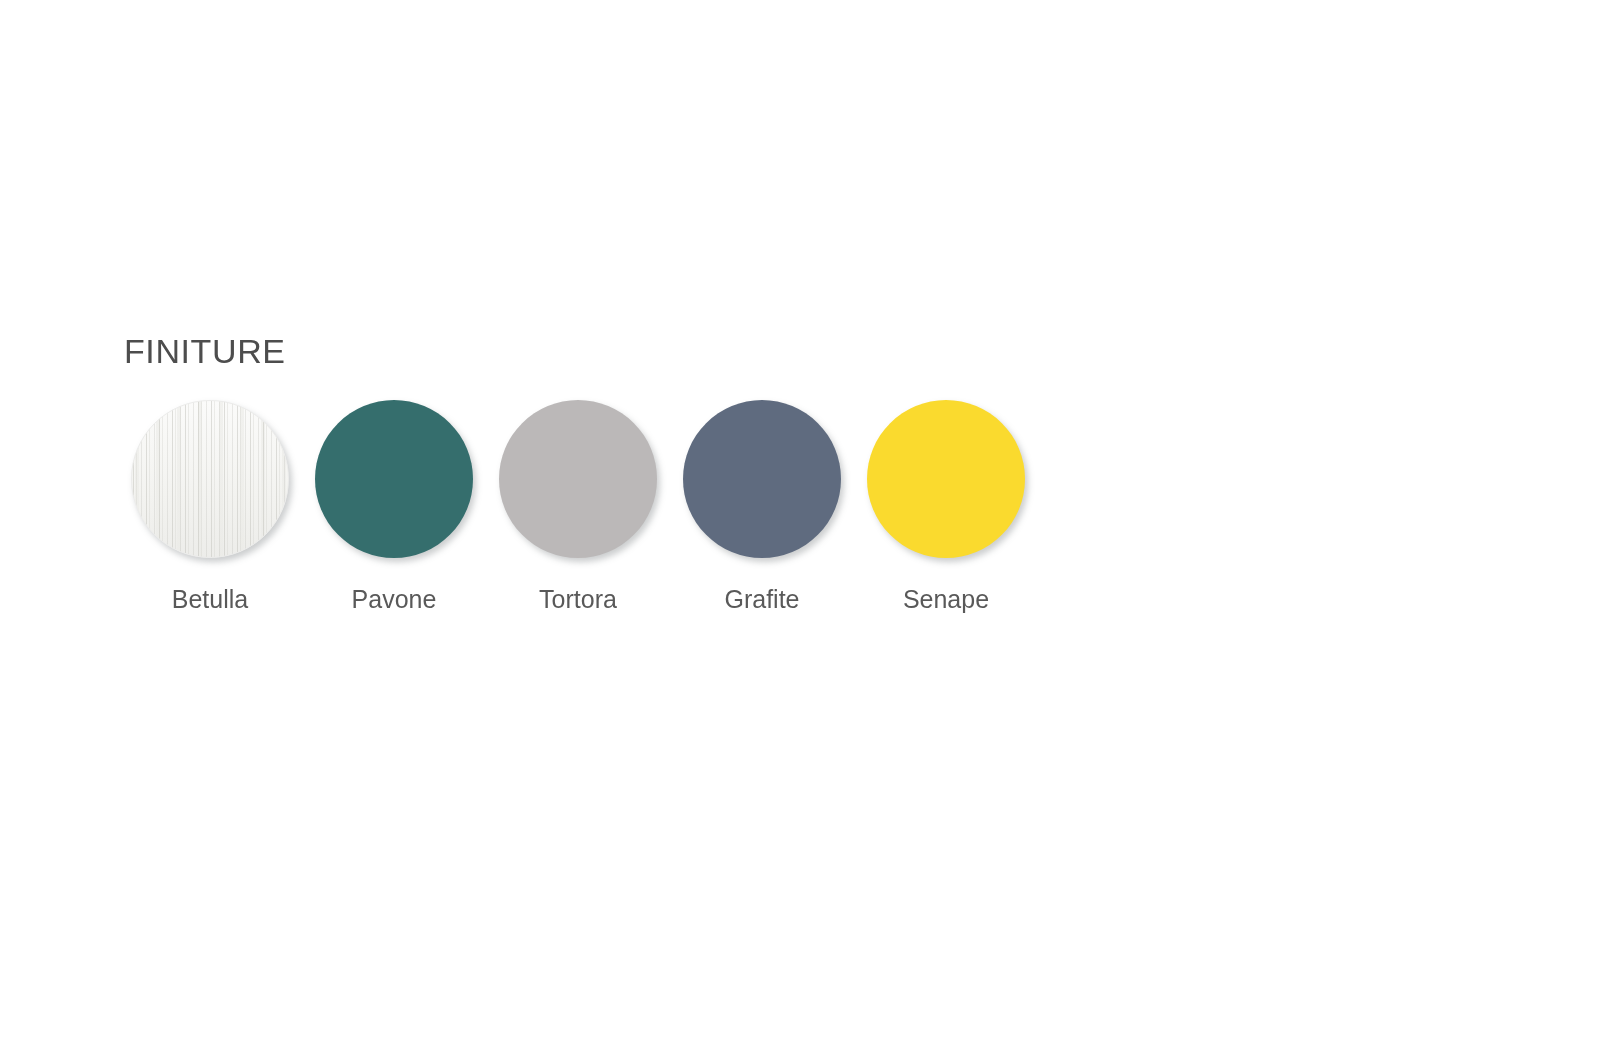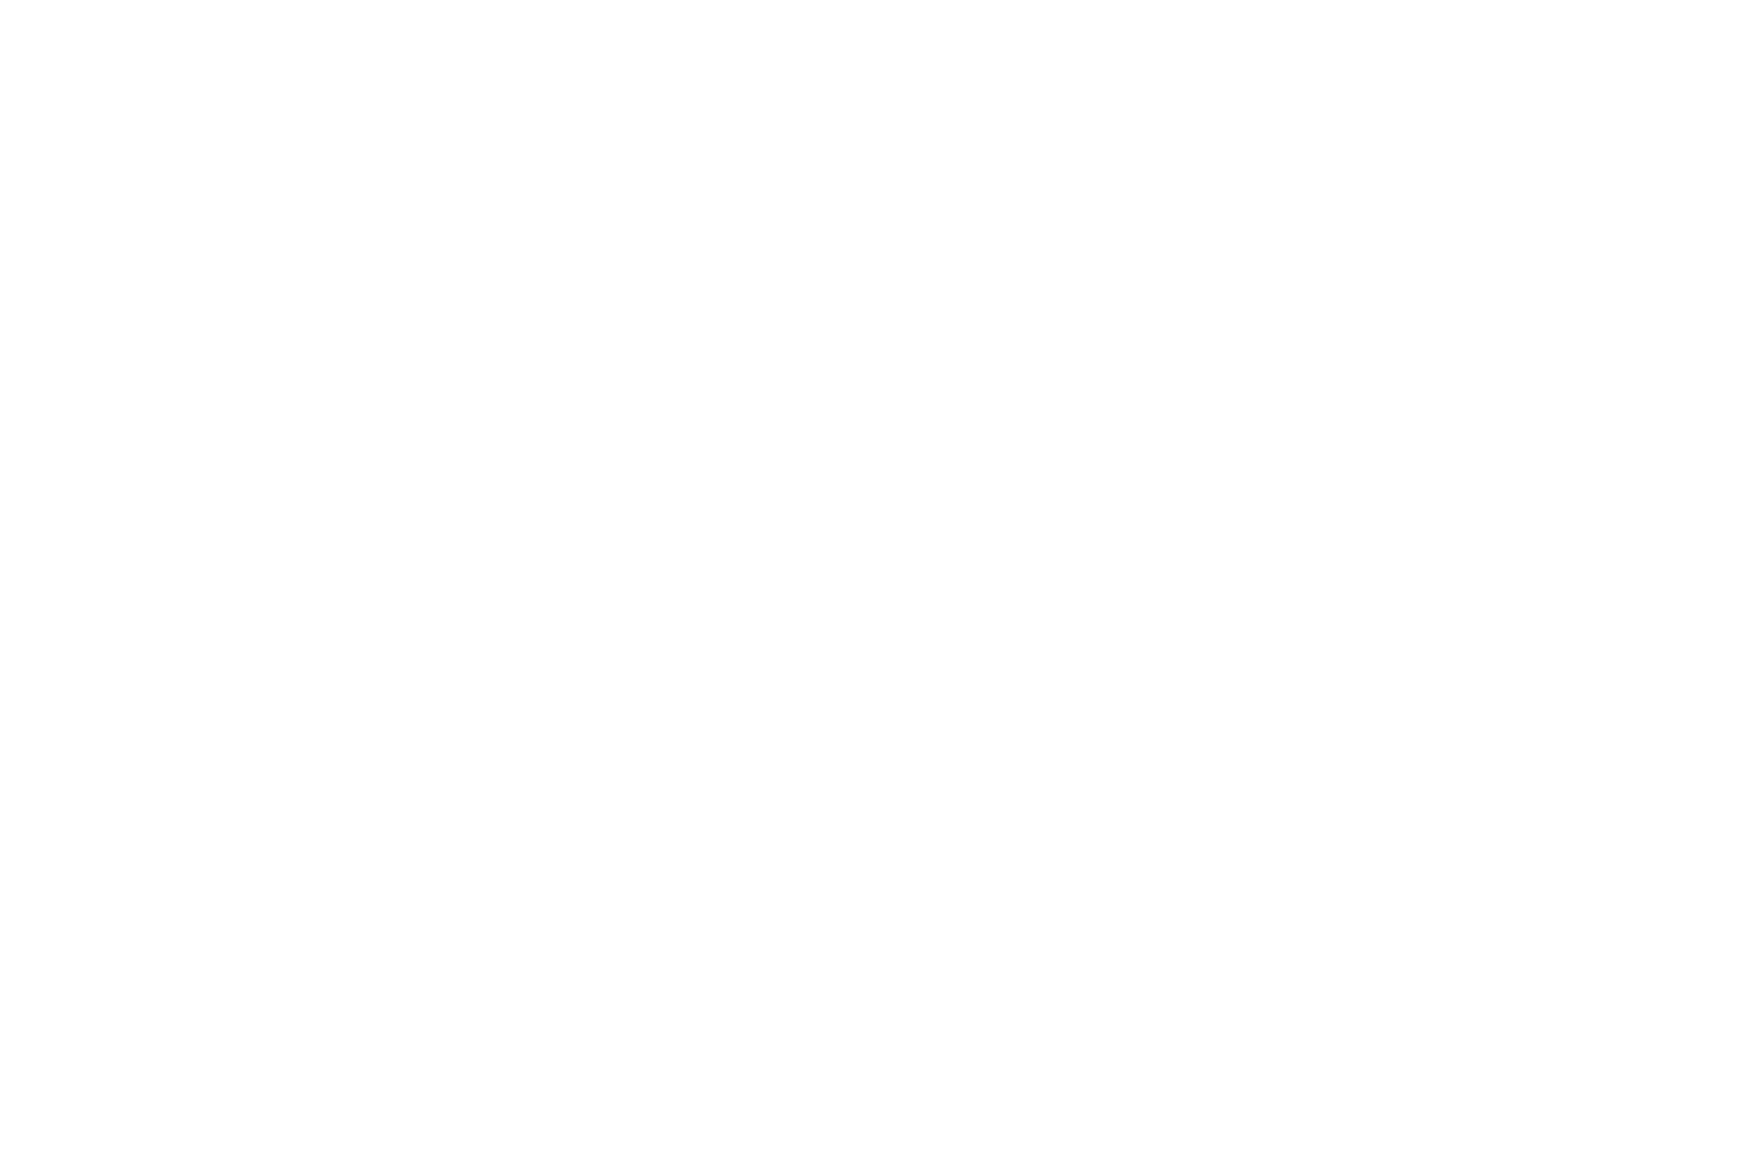--- a/index.html
+++ b/index.html
@@ -106,14 +106,43 @@
     line-height: 30px;
     white-space: nowrap;
     text-align: center;
   }
 </style>
 </head>
 <body style="background: rgb(255, 255, 255);">
 
 <div id="finiture-panel">
 
+  <div id="section-title" style="color: rgb(77, 77, 77);">FINITURE</div>
 
+  <div id="swatch-row">
+
+    <div class="swatch-item">
+      <div class="swatch-disc texture-birch"></div>
+      <div class="swatch-label" style="color: rgb(89, 89, 89);">Betulla</div>
+    </div>
+
+    <div class="swatch-item">
+      <div class="swatch-disc" style="background-color: rgb(53, 110, 109);"></div>
+      <div class="swatch-label" style="color: rgb(89, 89, 89);">Pavone</div>
+    </div>
+
+    <div class="swatch-item">
+      <div class="swatch-disc" style="background-color: rgb(187, 184, 184);"></div>
+      <div class="swatch-label" style="color: rgb(89, 89, 89);">Tortora</div>
+    </div>
+
+    <div class="swatch-item">
+      <div class="swatch-disc" style="background-color: rgb(95, 107, 127);"></div>
+      <div class="swatch-label" style="color: rgb(89, 89, 89);">Grafite</div>
+    </div>
+
+    <div class="swatch-item">
+      <div class="swatch-disc" style="background-color: rgb(250, 218, 46);"></div>
+      <div class="swatch-label" style="color: rgb(89, 89, 89);">Senape</div>
+    </div>
+
+  </div>
 </div>
 
 </body></html>

